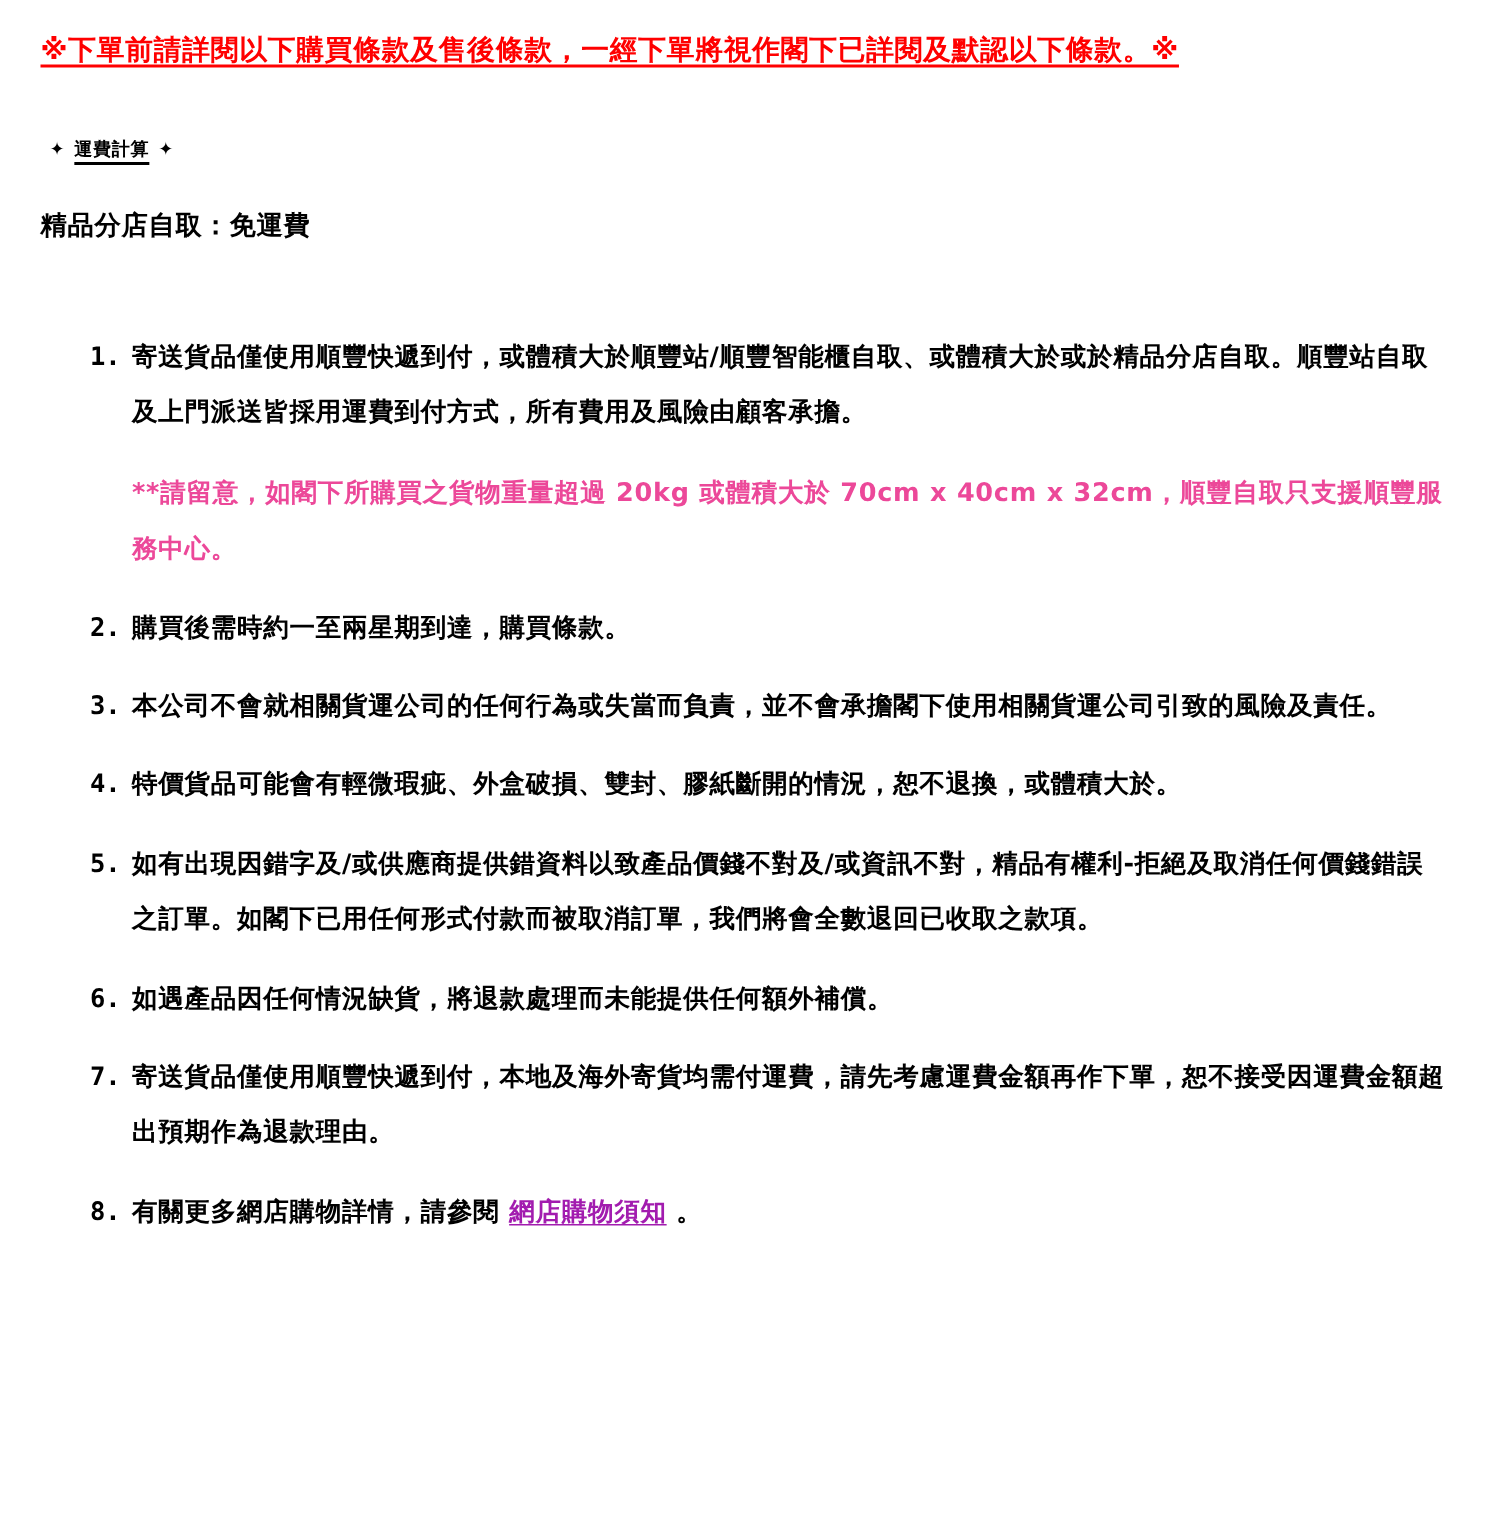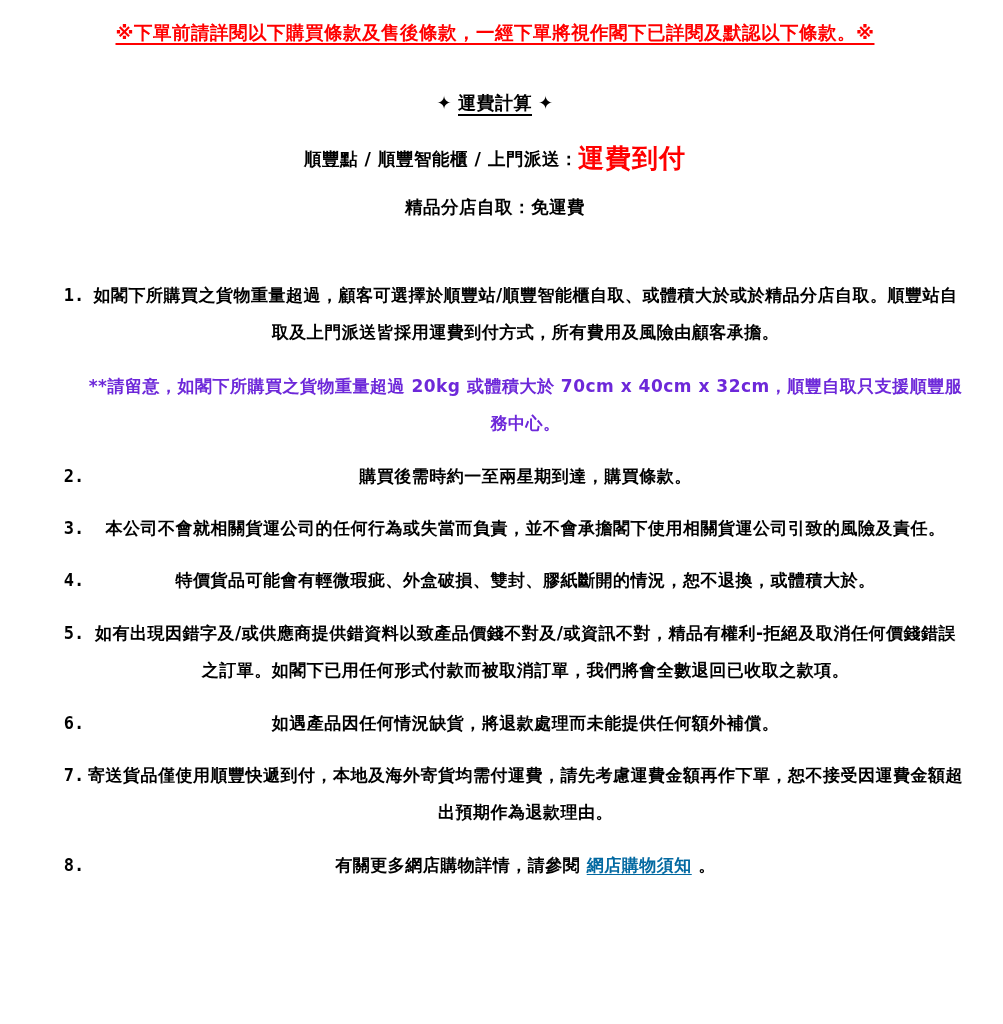--- a/index.html
+++ b/index.html
@@ -5,37 +5,37 @@
   * { margin: 0; padding: 0; box-sizing: border-box; }
   html, body { background: #ffffff; }
   body {
     width: 1003px;
     min-height: 1024px;
     font-family: "DejaVu Sans", "Liberation Sans", sans-serif;
     font-weight: 700;
     color: #000000;
     font-size: 17px;
   }
-  .page { padding: 12px 40px 24px 27px; text-align: center; }
+  .page { padding: 12px 40px 24px 27px; }
 
   
   .notice {
     color: #ff0000;
     font-size: 18.5px;
     text-decoration: underline;
     text-decoration-thickness: 2px;
     text-underline-offset: 4px;
     margin-top: 8px;
     margin-bottom: 46px;
     letter-spacing: 0.5px;
   }
 
   
   .section-title {
-    font-size: 18px;
+    font-size: 12px;
     margin-bottom: 30px;
     letter-spacing: 0.5px;
   }
   .section-title .star { text-decoration: none; padding: 0 6px; }
   .section-title .title-text {
     text-decoration: underline;
     text-decoration-thickness: 2px;
     text-underline-offset: 5px;
   }
 
@@ -64,56 +64,53 @@
     font-weight: 700;
     line-height: 2.2;
   }
   .term-body { flex: 1 1 auto; }
   .term-body p {
     line-height: 2.2;
     letter-spacing: 0.5px;
     margin-bottom: 0;
   }
   .term-body p.note {
-    color: #6d28d9;
+    color: #ec4899;
     margin-top: 16px;
   }
   .u { text-underline-offset: 3px; }
   .link {
-    color: #0369a1;
+    color: #a21caf;
     text-decoration: underline;
     text-underline-offset: 3px;
     cursor: pointer;
   }
 </style>
 </head>
 <body>
 
 <div class="page">
 
   <div class="notice">※下單前請詳閱以下購買條款及售後條款，一經下單將視作閣下已詳閱及默認以下條款。※</div>
 
   <div class="ship-block">
     <div class="section-title">
       <span class="star">✦</span><span class="title-text">運費計算</span><span class="star">✦</span>
     </div>
-    <div class="ship-line">
-      <span>順豐點 / 順豐智能櫃 / 上門派送：</span><span class="cod">運費到付</span>
-    </div>
     <div class="ship-line">精品分店自取：免運費</div>
   </div>
 
   <div>
 
     <div class="terms-list">
 
       <div class="term-item">
         <span class="term-num">1.</span>
         <div class="term-body">
-          <p><span>如閣下所購買之貨物重量超過，顧客可選擇於</span><span class="u">順豐站/順豐智能櫃自取</span><span>、</span><span class="u">或體積大於</span><span>或於</span><span class="u">精品分店自取</span><span>。順豐站自取及上門派送皆採用運費到付方式，所有費用及風險由顧客承擔。</span></p>
+          <p><span>寄送貨品僅使用順豐快遞到付，或體積大於</span><span class="u">順豐站/順豐智能櫃自取</span><span>、</span><span class="u">或體積大於</span><span>或於</span><span class="u">精品分店自取</span><span>。順豐站自取及上門派送皆採用運費到付方式，所有費用及風險由顧客承擔。</span></p>
           <p class="note">**請留意，如閣下所購買之貨物重量超過 20kg 或體積大於 70cm x 40cm x 32cm，順豐自取只支援順豐服務中心。</p>
         </div>
       </div>
 
       <div class="term-item">
         <span class="term-num">2.</span>
         <div class="term-body">
           <p>購買後需時約一至兩星期到達，購買條款。</p>
         </div>
       </div>

